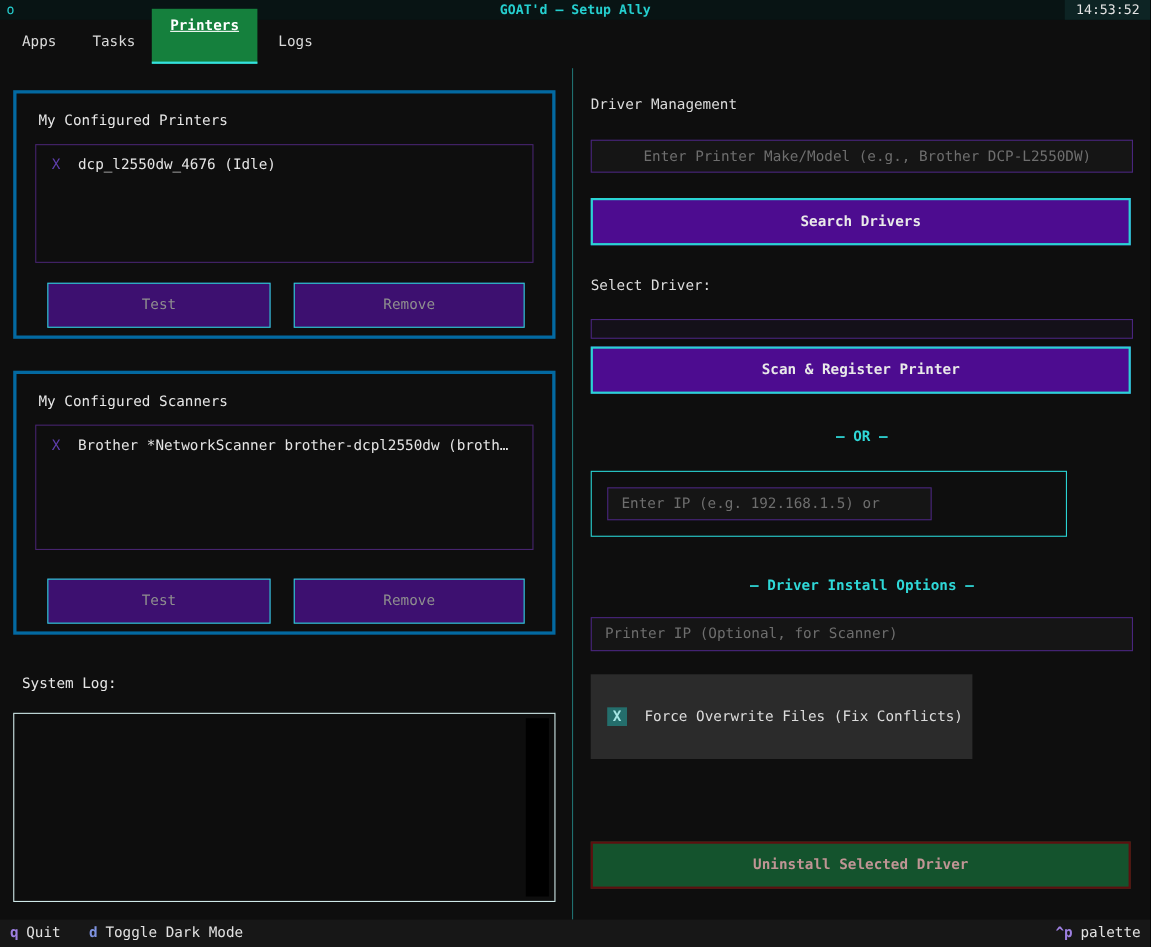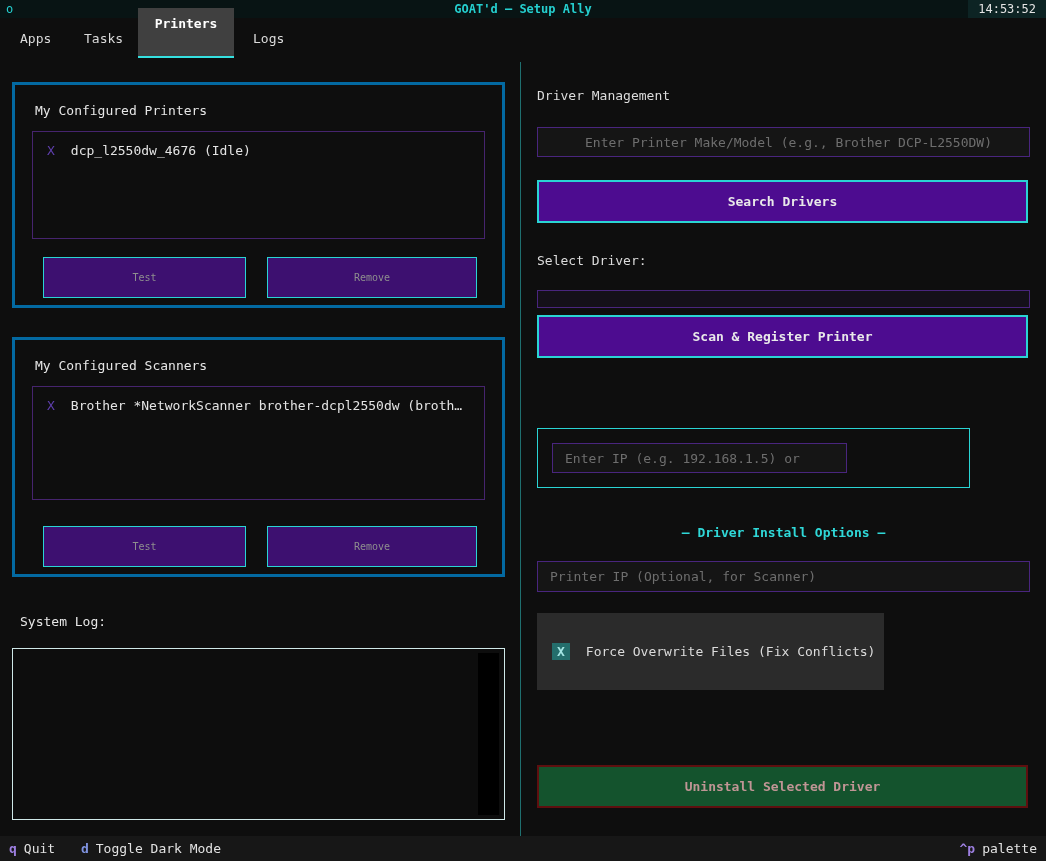--- a/index.html
+++ b/index.html
@@ -27,22 +27,22 @@
   .tabs { position:absolute; top:18px; left:0; right:0; height:42px; }
   .tab {
     position:absolute; height:42px; line-height:42px;
     color:#dadada; padding:0 4px; cursor:pointer;
   }
   .tab.t-apps  { left:16px; }
   .tab.t-tasks { left:80px; }
   .tab.t-logs  { left:249px; }
   .tab.active {
     left:138px; top:-10px; width:96px; height:50px; line-height:normal;
-    background:#404040; color:#ffffff; font-weight:bold; text-align:center;
-    padding-top:8px; border-bottom:2px solid #35e0e0;
+    background:#15803d; color:#ffffff; font-weight:bold; text-align:center;
+    padding-top:8px; border-bottom:2px solid #35e0e0;text-decoration:underline;
   }
 
   
   .vdivider { position:absolute; left:520px; top:62px; height:774px; width:1px; background:#1f6f6f; }
 
   
   .panel {
     position:absolute; left:12px; width:493px;
     border:3px solid #0369a1; background:#0e0e0e;
   }
@@ -54,21 +54,21 @@
     border:1px solid #46246e; background:#0e0e0e;
   }
   .p1 .listbox { height:108px; }
   .p2 .listbox { height:114px; }
   .list-item { padding:11px 14px; white-space:nowrap; overflow:hidden; cursor:pointer; }
   .marker { color:#5f3fae; }
   .item-label { color:#e4e4e4; margin-left:16px; }
 
   .btn {
     position:absolute; display:block; text-align:center; cursor:pointer;
-    font-family:"DejaVu Sans Mono", monospace; font-size:10px;
+    font-family:"DejaVu Sans Mono", monospace; font-size:13px;
     background:#3d1070; border:1px solid #2ad4d4; color:#8f8f8f;
   }
   .btn.small { top:172px; height:41px; line-height:39px; }
   .p2 .btn.small { top:186px; }
   .btn.b-test   { left:28px;  width:203px; }
   .btn.b-remove { left:252px; width:210px; }
 
   
   .syslog-label { position:absolute; left:20px; top:614px; color:#e6e6e6; }
   .syslog-box {
@@ -206,20 +206,21 @@
 
   <input class="tinput in-model" type="text" placeholder="Enter Printer Make/Model (e.g., Brother DCP-L2550DW)" style="">
 
   <button class="bigbtn b-search">Search Drivers</button>
 
   <div class="rcol r-label">Select Driver:</div>
   <div class="selectbox"></div>
 
   <button class="bigbtn b-scan">Scan &amp; Register Printer</button>
 
+  <div class="divider-text d-or">— OR —</div>
 
   <div class="manualbox">
     <input class="tinput in-ip" type="text" placeholder="Enter IP (e.g. 192.168.1.5) or" style="">
   </div>
 
   <div class="divider-text d-opt">— Driver Install Options —</div>
 
   <input class="tinput in-prip" type="text" placeholder="Printer IP (Optional, for Scanner)" style="">
 
   <div class="chkblock">

